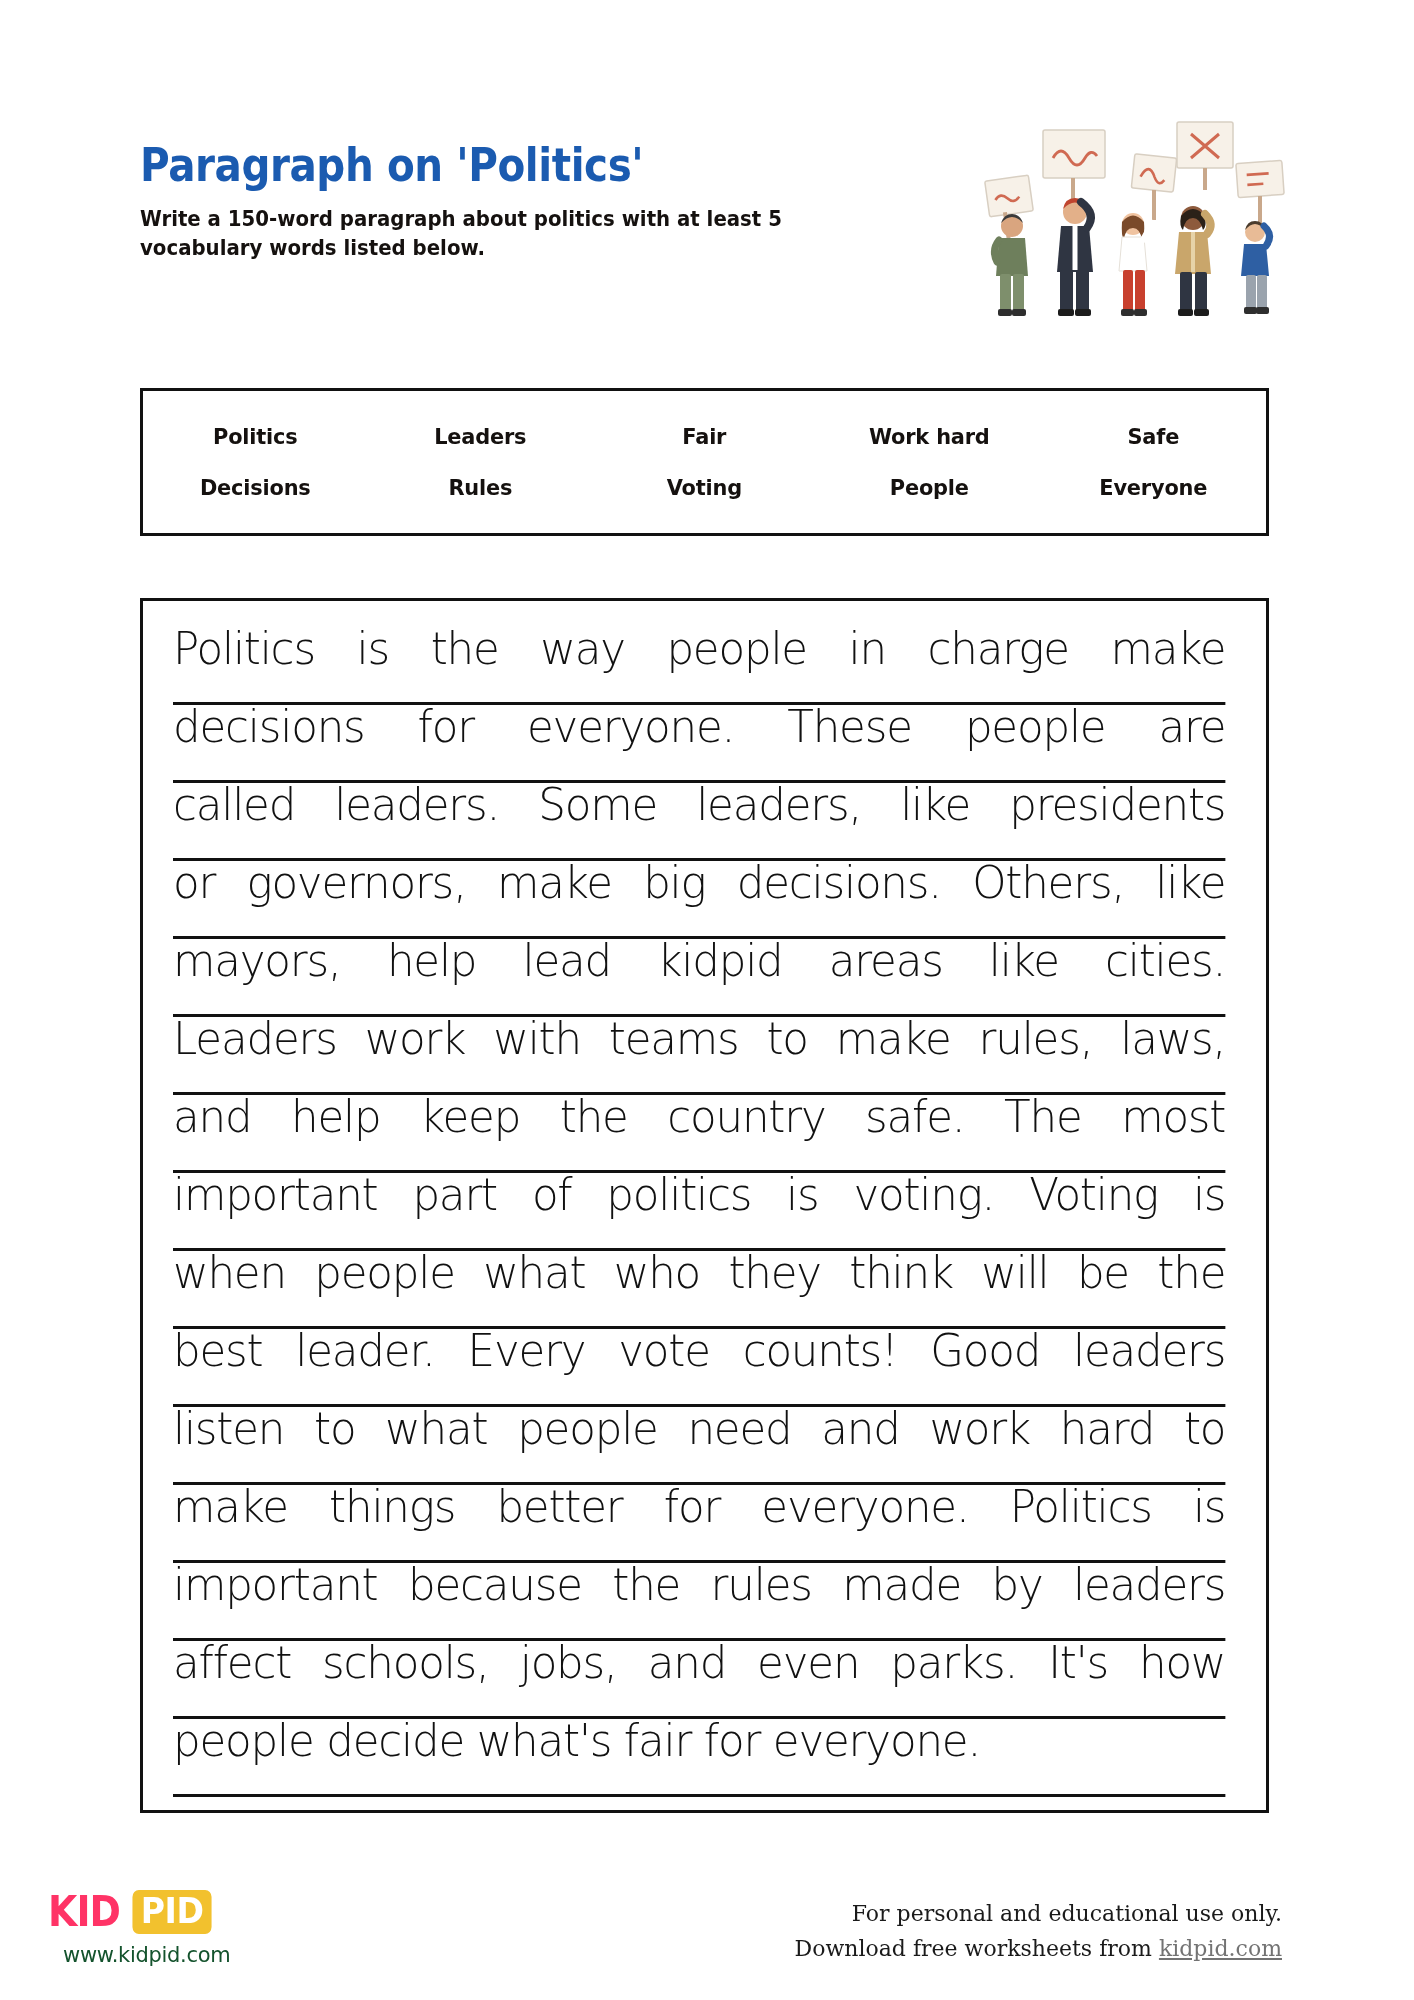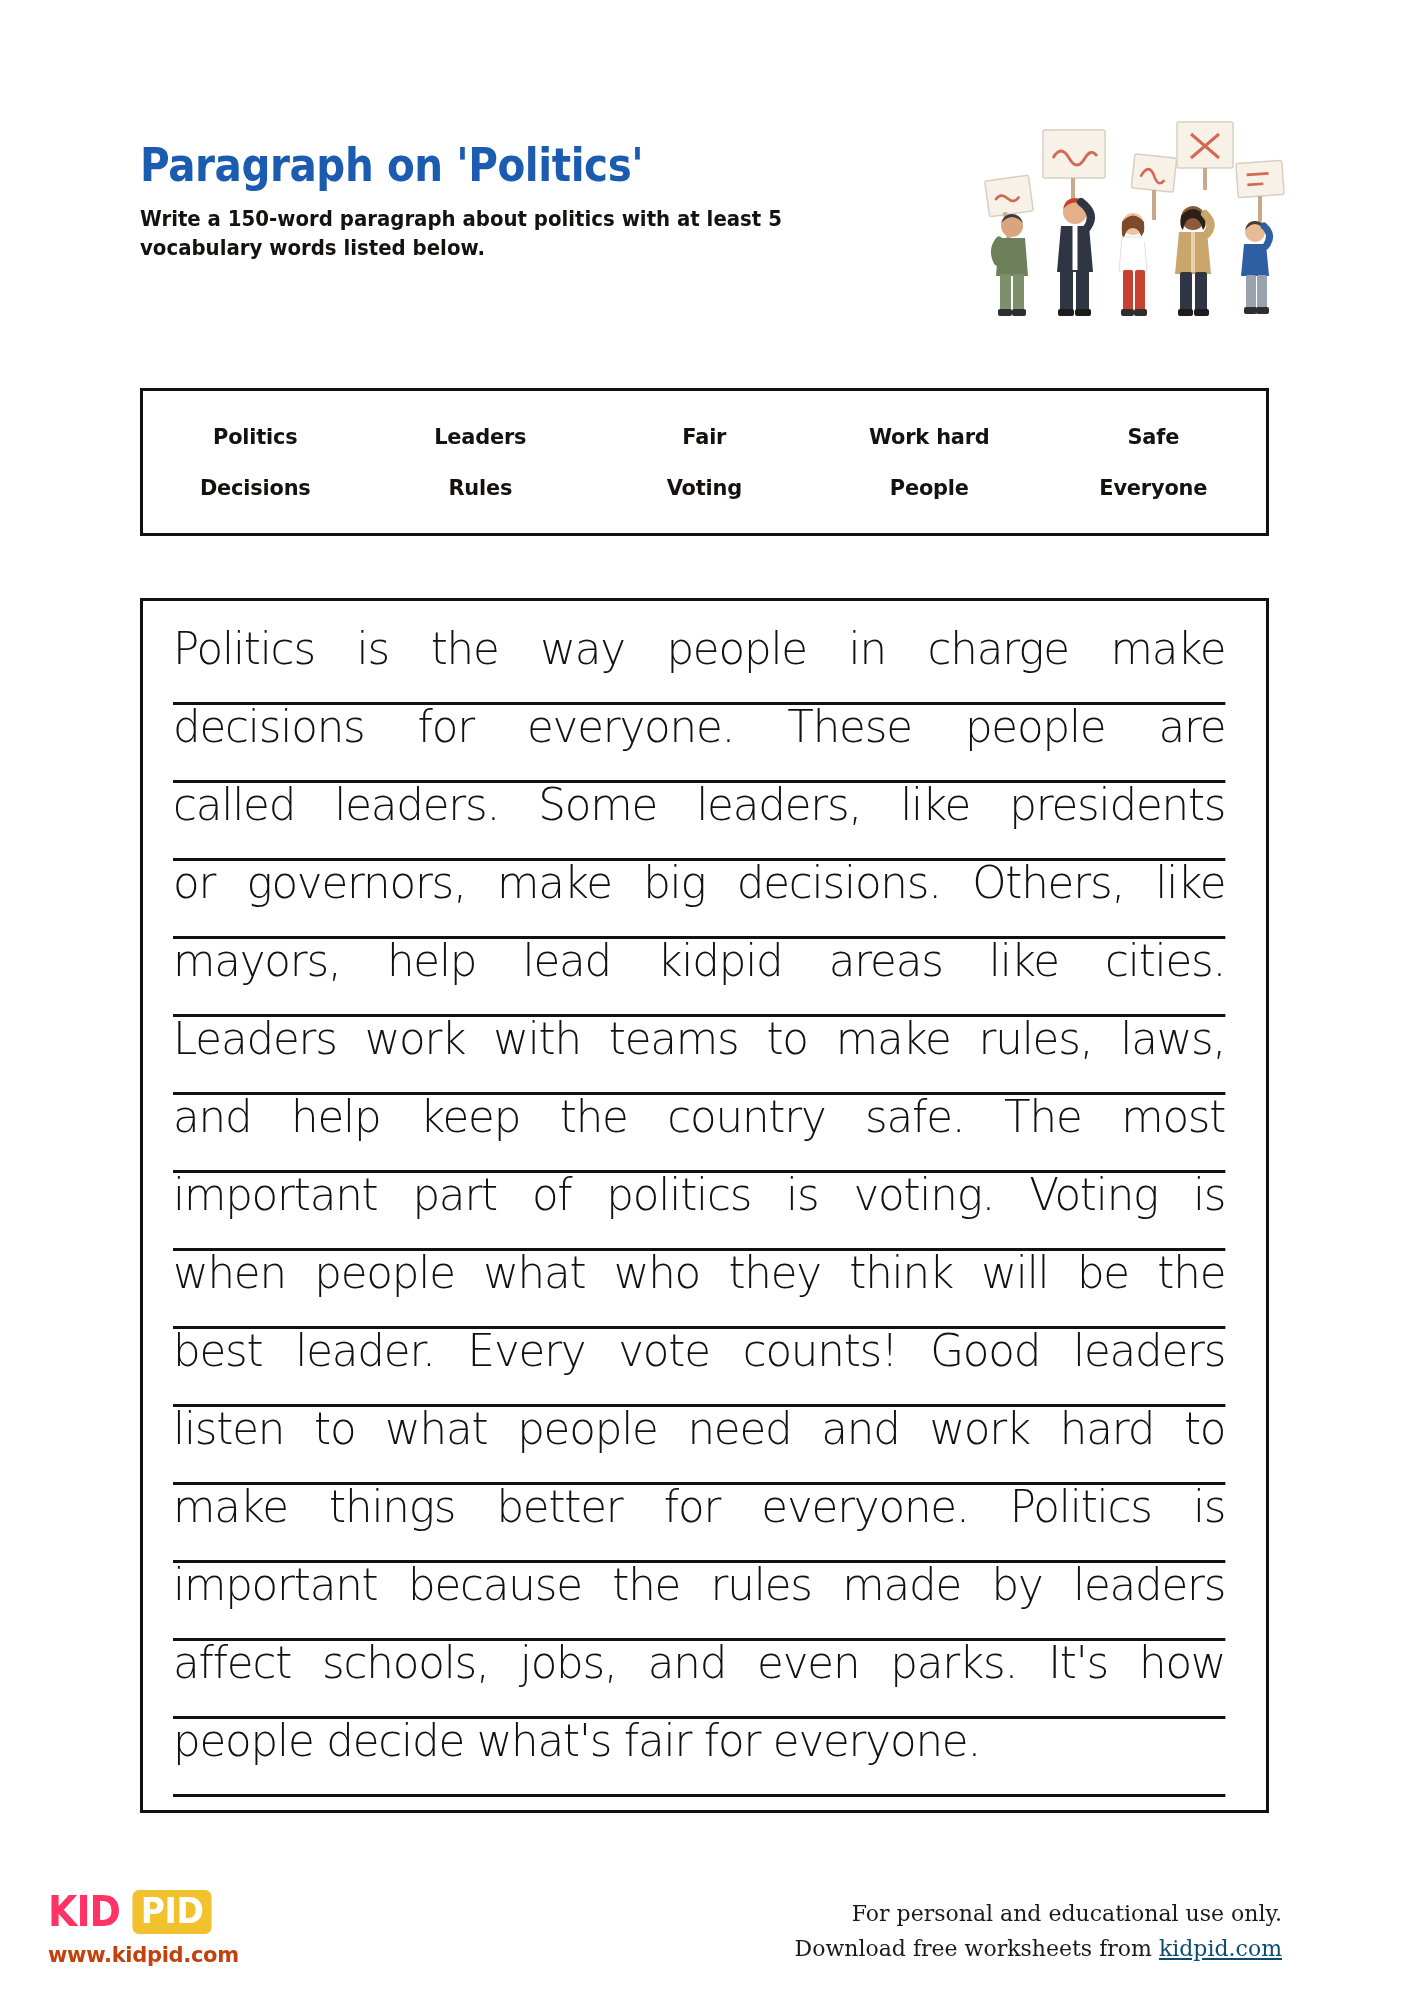--- a/index.html
+++ b/index.html
@@ -167,37 +167,38 @@
     border-radius: 7px;
     padding: 3px 9px 5px 9px;
     letter-spacing: -0.5px;
     line-height: 1;
     margin-left: 1px;
     transform: scaleX(0.92);
   }
   .logo-url {
     font-family: "DejaVu Sans", sans-serif;
     font-size: 21px;
-    font-weight: 700;
-    color: #c2410c;
+    font-weight: 400;
+    color: #14532d;
     margin-top: 9px;
     letter-spacing: -0.3px;
+    margin-left: 15px;
   }
   .footer-note {
     position: absolute;
     right: 48px;
     top: 16px;
     text-align: right;
     font-family: "DejaVu Serif", serif;
     font-size: 22px;
     color: #1a1a1a;
     line-height: 1.6;
   }
   .footer-note a, .footer-note .link {
-    color: #0c4a6e;
+    color: #737373;
     text-decoration: underline;
   }
 </style>
 </head>
 <body>
 
 <div class="page">
 
   <div class="header">
     <div class="worksheet-title">Paragraph on 'Politics'</div>

